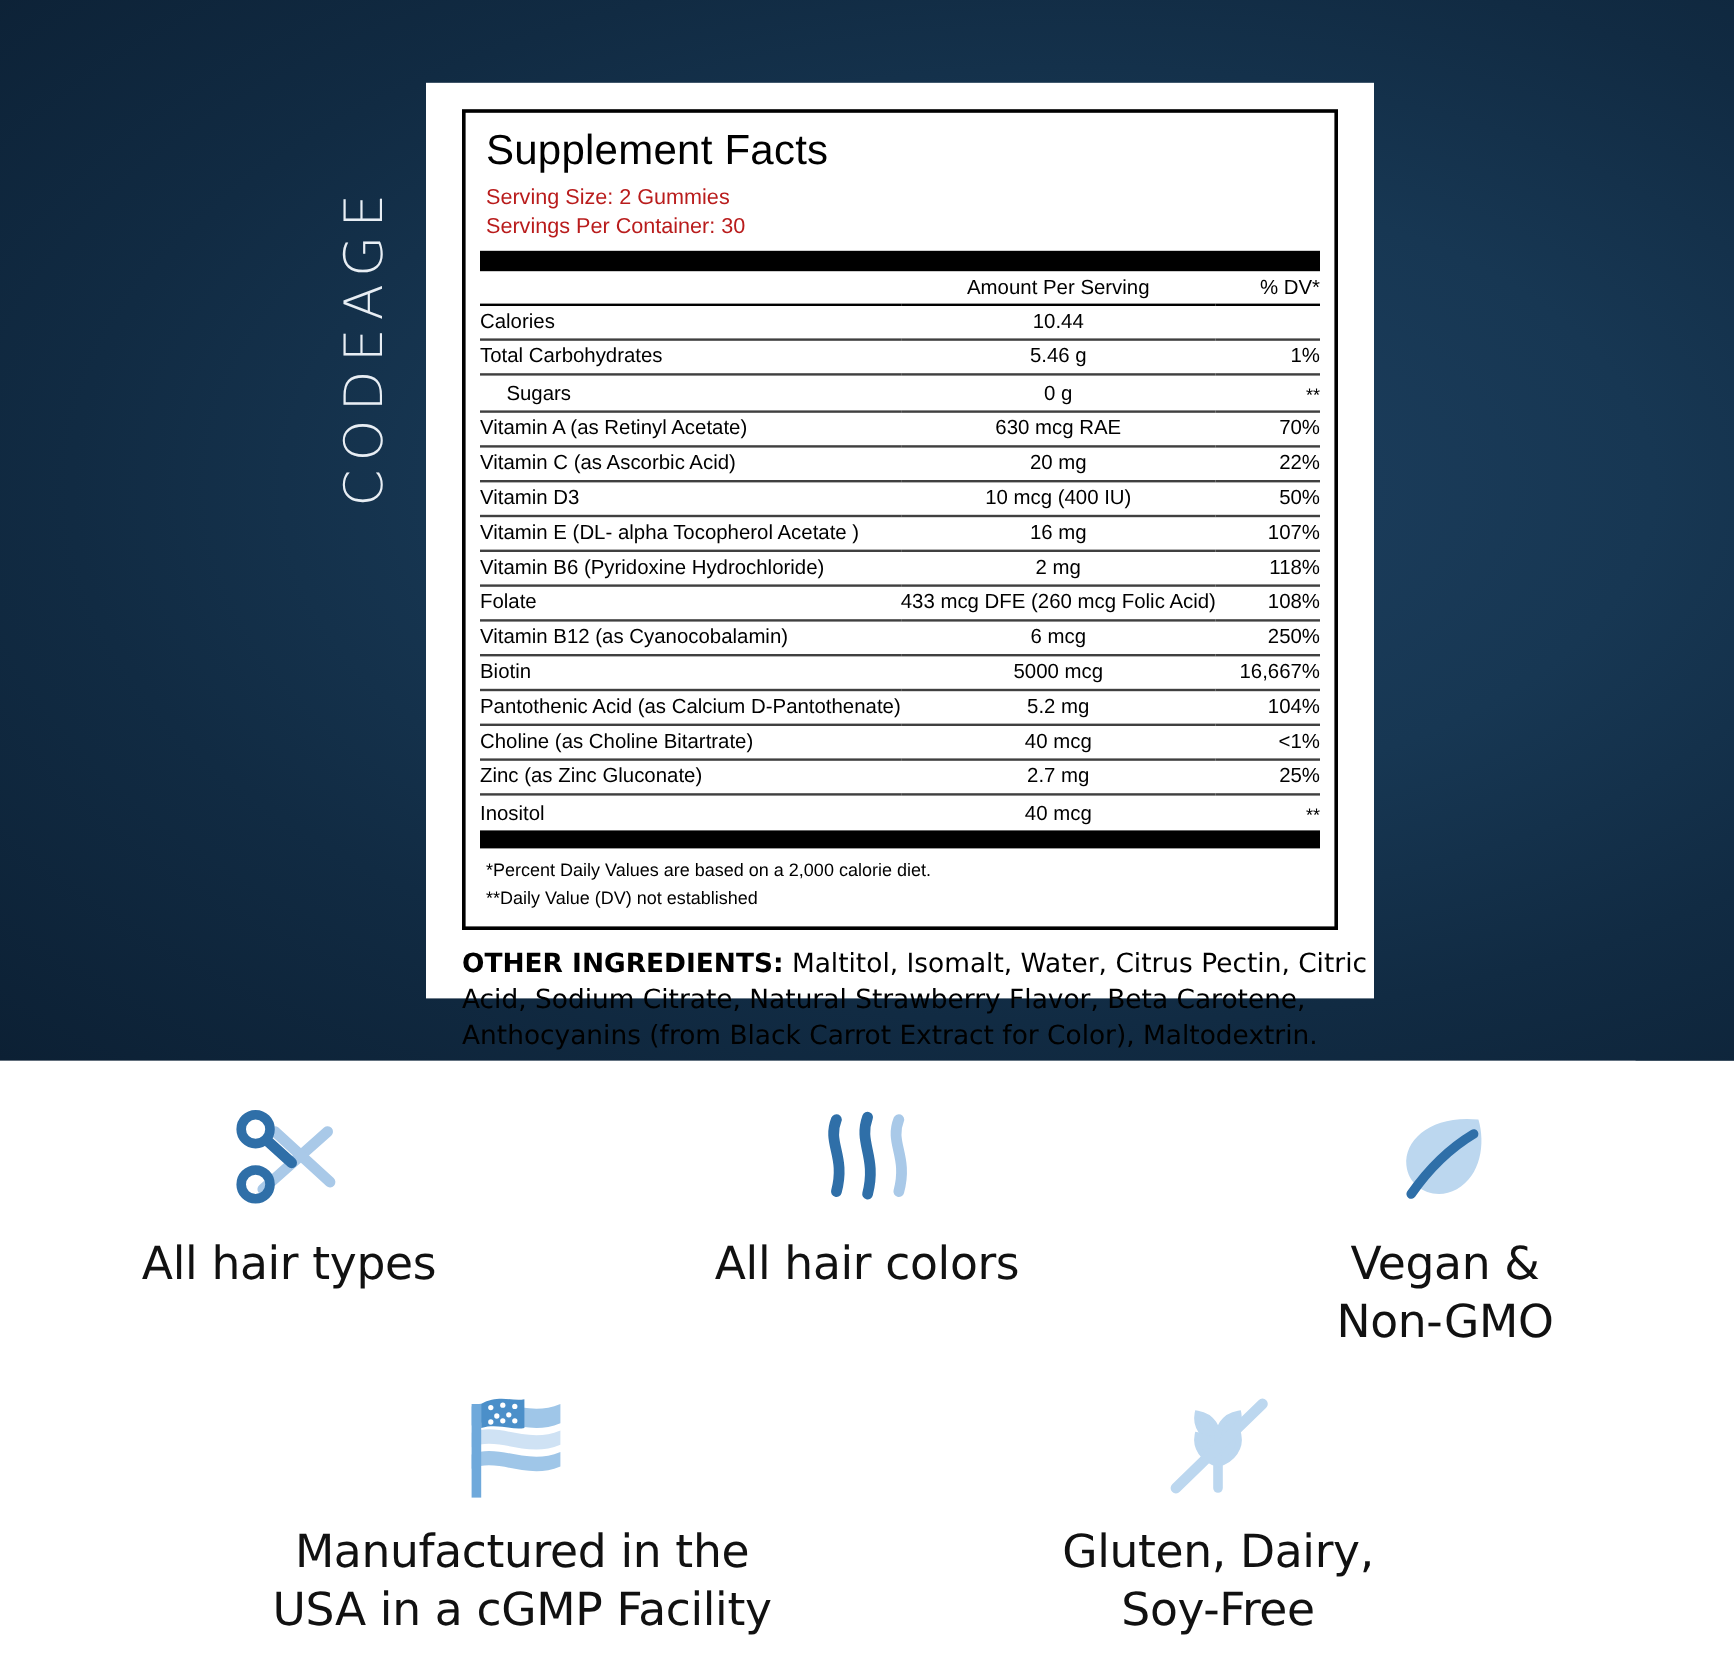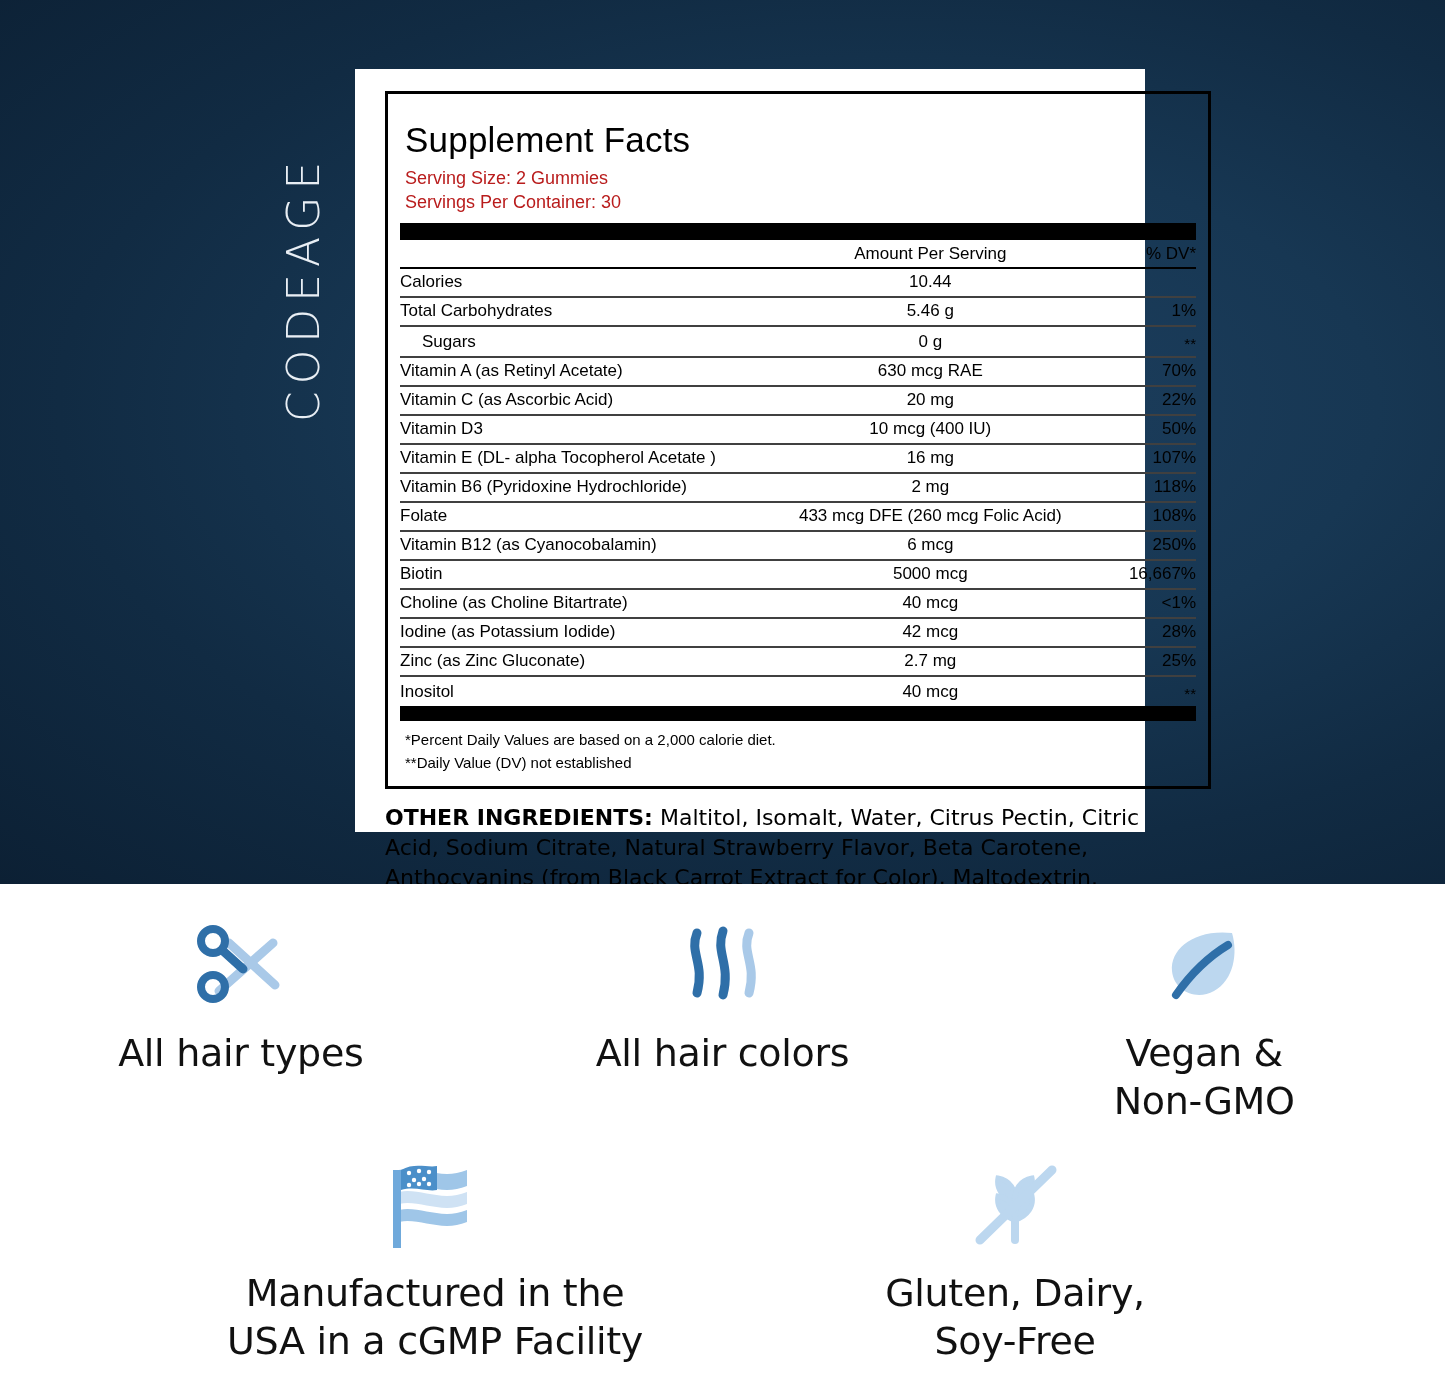--- a/index.html
+++ b/index.html
@@ -56,23 +56,23 @@
 
   .facts-inner {
     position: absolute;
     left: 30px;
     top: 22px;
     width: 730px;
   }
 
   .facts-box {
     border: 3px solid #000;
-    padding: 24px 12px 12px 12px;
+    padding: 10px 12px 12px 12px;
     box-sizing: border-box;
-    width: 826px;
+    width: 730px;
   }
 
   .facts-title {
     font-size: 35px;
     font-weight: 400;
     color: #000;
     letter-spacing: 0.2px;
     margin: 2px 0 6px 5px;
     font-family: "Liberation Sans", sans-serif;
   }
@@ -278,28 +278,28 @@
                   <td class="name">Vitamin B12 (as Cyanocobalamin)</td>
                   <td class="amount">6 mcg</td>
                   <td class="dv">250%</td>
                 </tr>
                 <tr>
                   <td class="name">Biotin</td>
                   <td class="amount">5000 mcg</td>
                   <td class="dv">16,667%</td>
                 </tr>
                 <tr>
+                  <td class="name">Pantothenic Acid (as Calcium D-Pantothenate)</td>
+                  <td class="amount">5.2 mg</td>
+                  <td class="dv">104%</td>
+                </tr>
+                <tr>
                   <td class="name">Choline (as Choline Bitartrate)</td>
                   <td class="amount">40 mcg</td>
                   <td class="dv">&lt;1%</td>
-                </tr>
-                <tr>
-                  <td class="name">Iodine (as Potassium Iodide)</td>
-                  <td class="amount">42 mcg</td>
-                  <td class="dv">28%</td>
                 </tr>
                 <tr>
                   <td class="name">Zinc (as Zinc Gluconate)</td>
                   <td class="amount">2.7 mg</td>
                   <td class="dv">25%</td>
                 </tr>
                 <tr>
                   <td class="name">Inositol</td>
                   <td class="amount">40 mcg</td>
                   <td class="dv stars">**</td>

